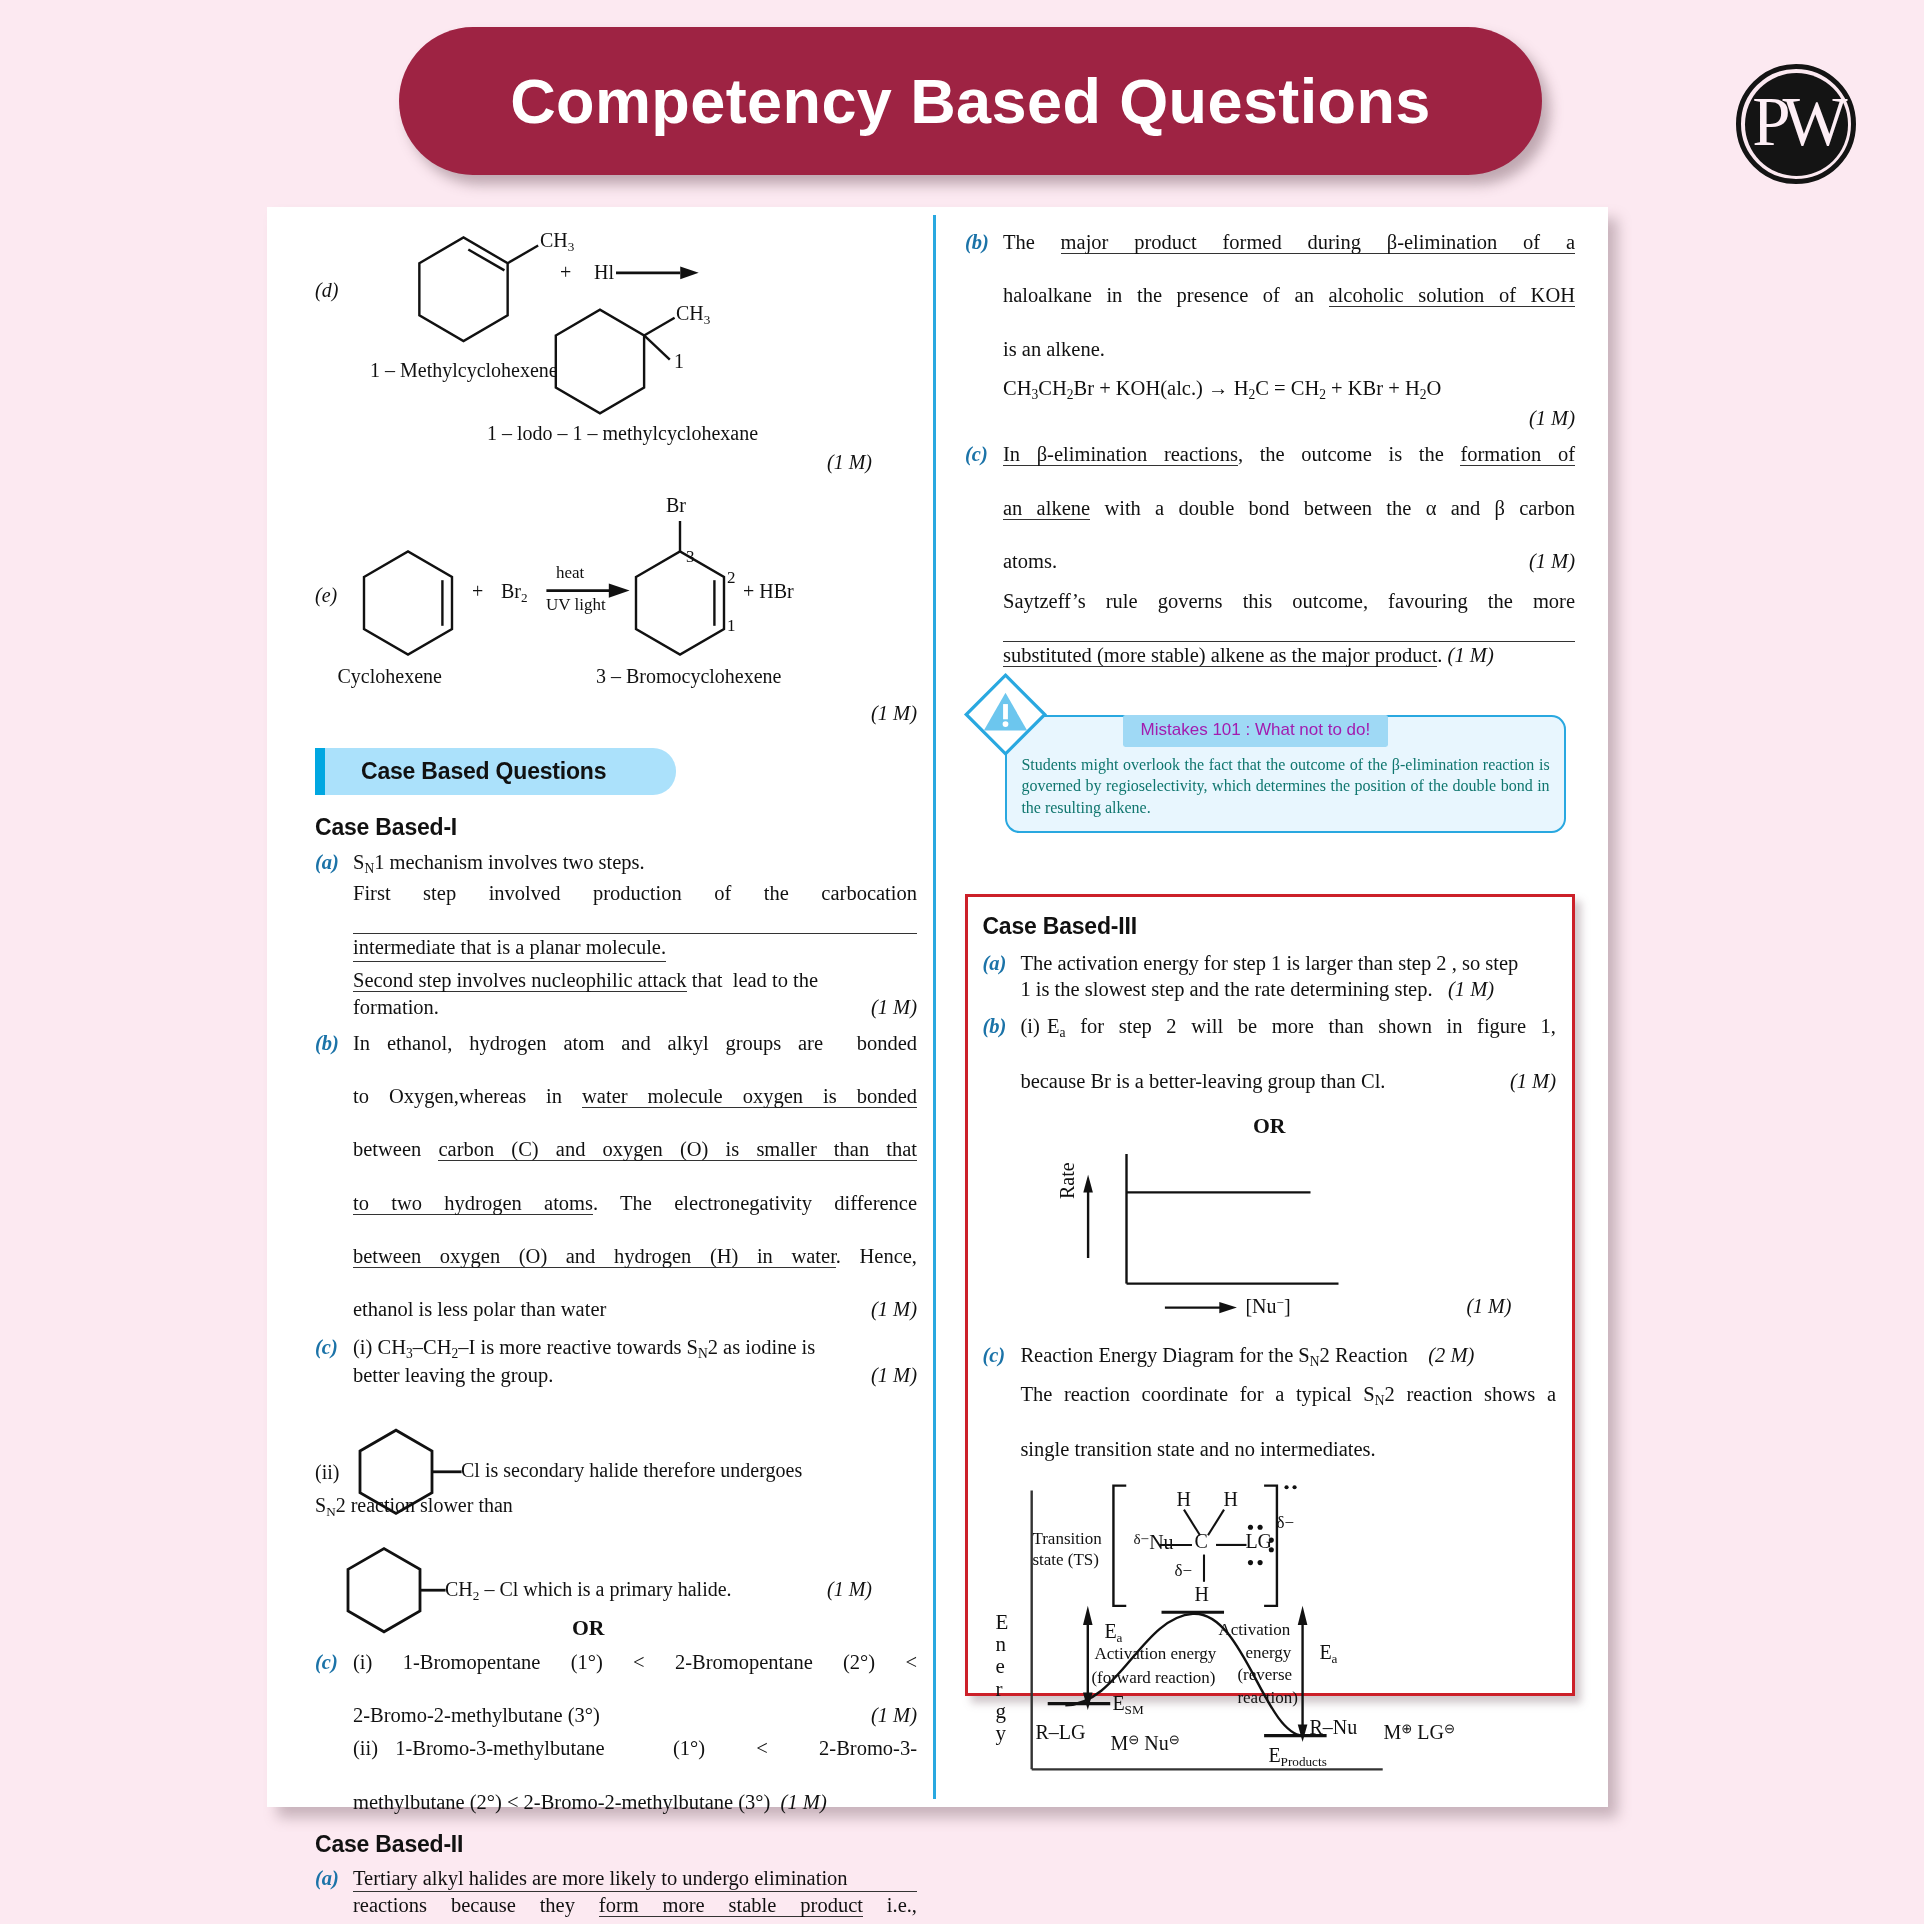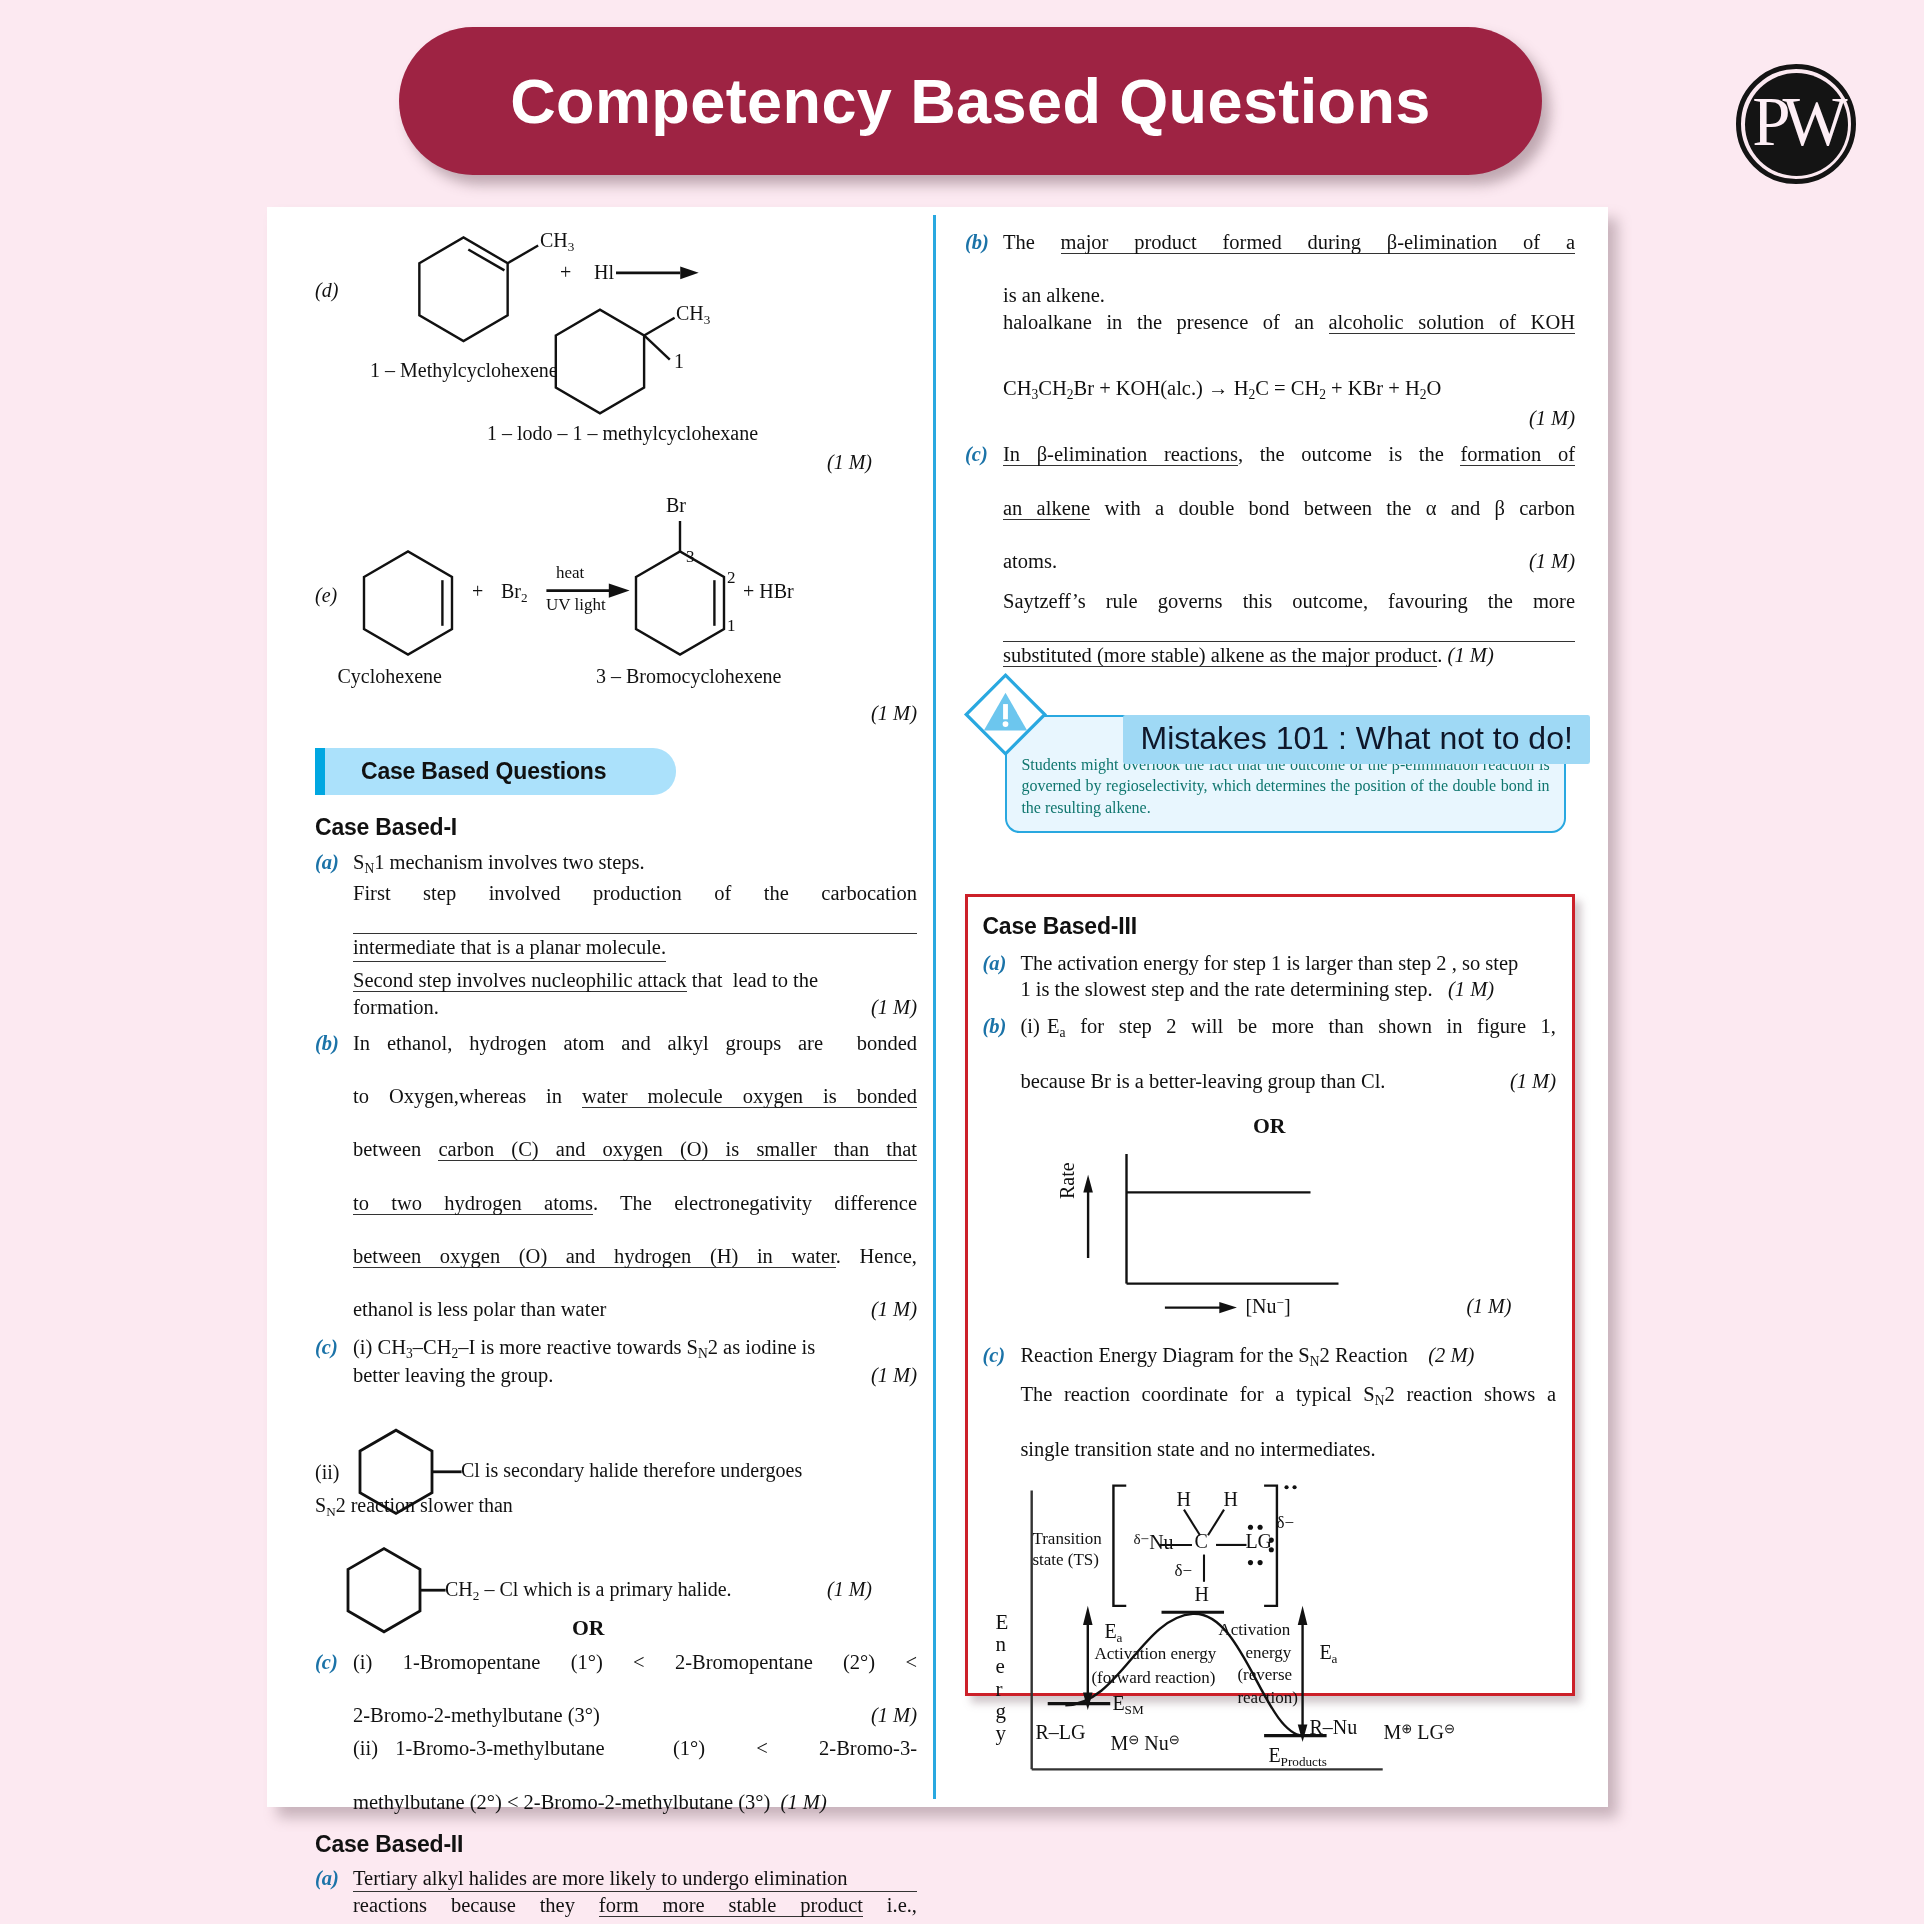--- a/index.html
+++ b/index.html
@@ -113,21 +113,21 @@
     padding:37px 14.4px 13px 14.4px;
   }
   #mistakes-title-pill{
     position:absolute;left:116px;top:-1.6px;
     background:#9fd9f5;
     padding:4.8px 17.6px 6.4px 17.6px;
     border-radius:2.4px;
   }
   #mistakes-title{
     font-family:"Liberation Sans", sans-serif;
-    font-size:32px;color:#0f172a;white-space:nowrap;
+    font-size:17px;color:#a21caf;white-space:nowrap;
   }
   #warn-badge{
     position:absolute;left:-1.6px;top:-21px;width:85px;height:85px;
   }
   #mistakes-body{font-size:16px;line-height:1.34;color:#0f766e;text-align:justify;}
 
   
   #redbox{
     position:relative;
     border:3.2px solid #cc2029;
@@ -297,22 +297,22 @@
     </div>
   </div>
 </div>
 
 <div style="position:absolute;left:965px;top:229px;width:610px;">
 
   <div class="tagged">
     <div class="tag">(b)</div>
     <div class="tagbody">
       <div class="para just">The&nbsp; <span class="u">major&nbsp; product&nbsp; formed&nbsp; during&nbsp; β-elimination&nbsp; of&nbsp; a</span></div>
+      <div class="para just">haloalkane in the presence of an <span class="u">alcoholic solution of KOH</span></div>
       <div class="para">is an alkene.</div>
-      <div class="para just">haloalkane in the presence of an <span class="u">alcoholic solution of KOH</span></div>
       <div class="para" style="margin-top:13px;">CH<sub>3</sub>CH<sub>2</sub>Br + KOH(alc.) → H<sub>2</sub>C = CH<sub>2</sub> + KBr + H<sub>2</sub>O</div>
       <div class="para" style="text-align:right;margin-top:1.6px;"><span class="ital">(1 M)</span></div>
     </div>
   </div>
 
   <div class="tagged" style="margin-top:9.6px;">
     <div class="tag">(c)</div>
     <div class="tagbody">
       <div class="para just"><span class="u">In β-elimination reactions</span>, the outcome is the <span class="u">formation of</span></div>
       <div class="para just"><span class="u">an alkene</span> with a double bond between the α and β carbon</div>

